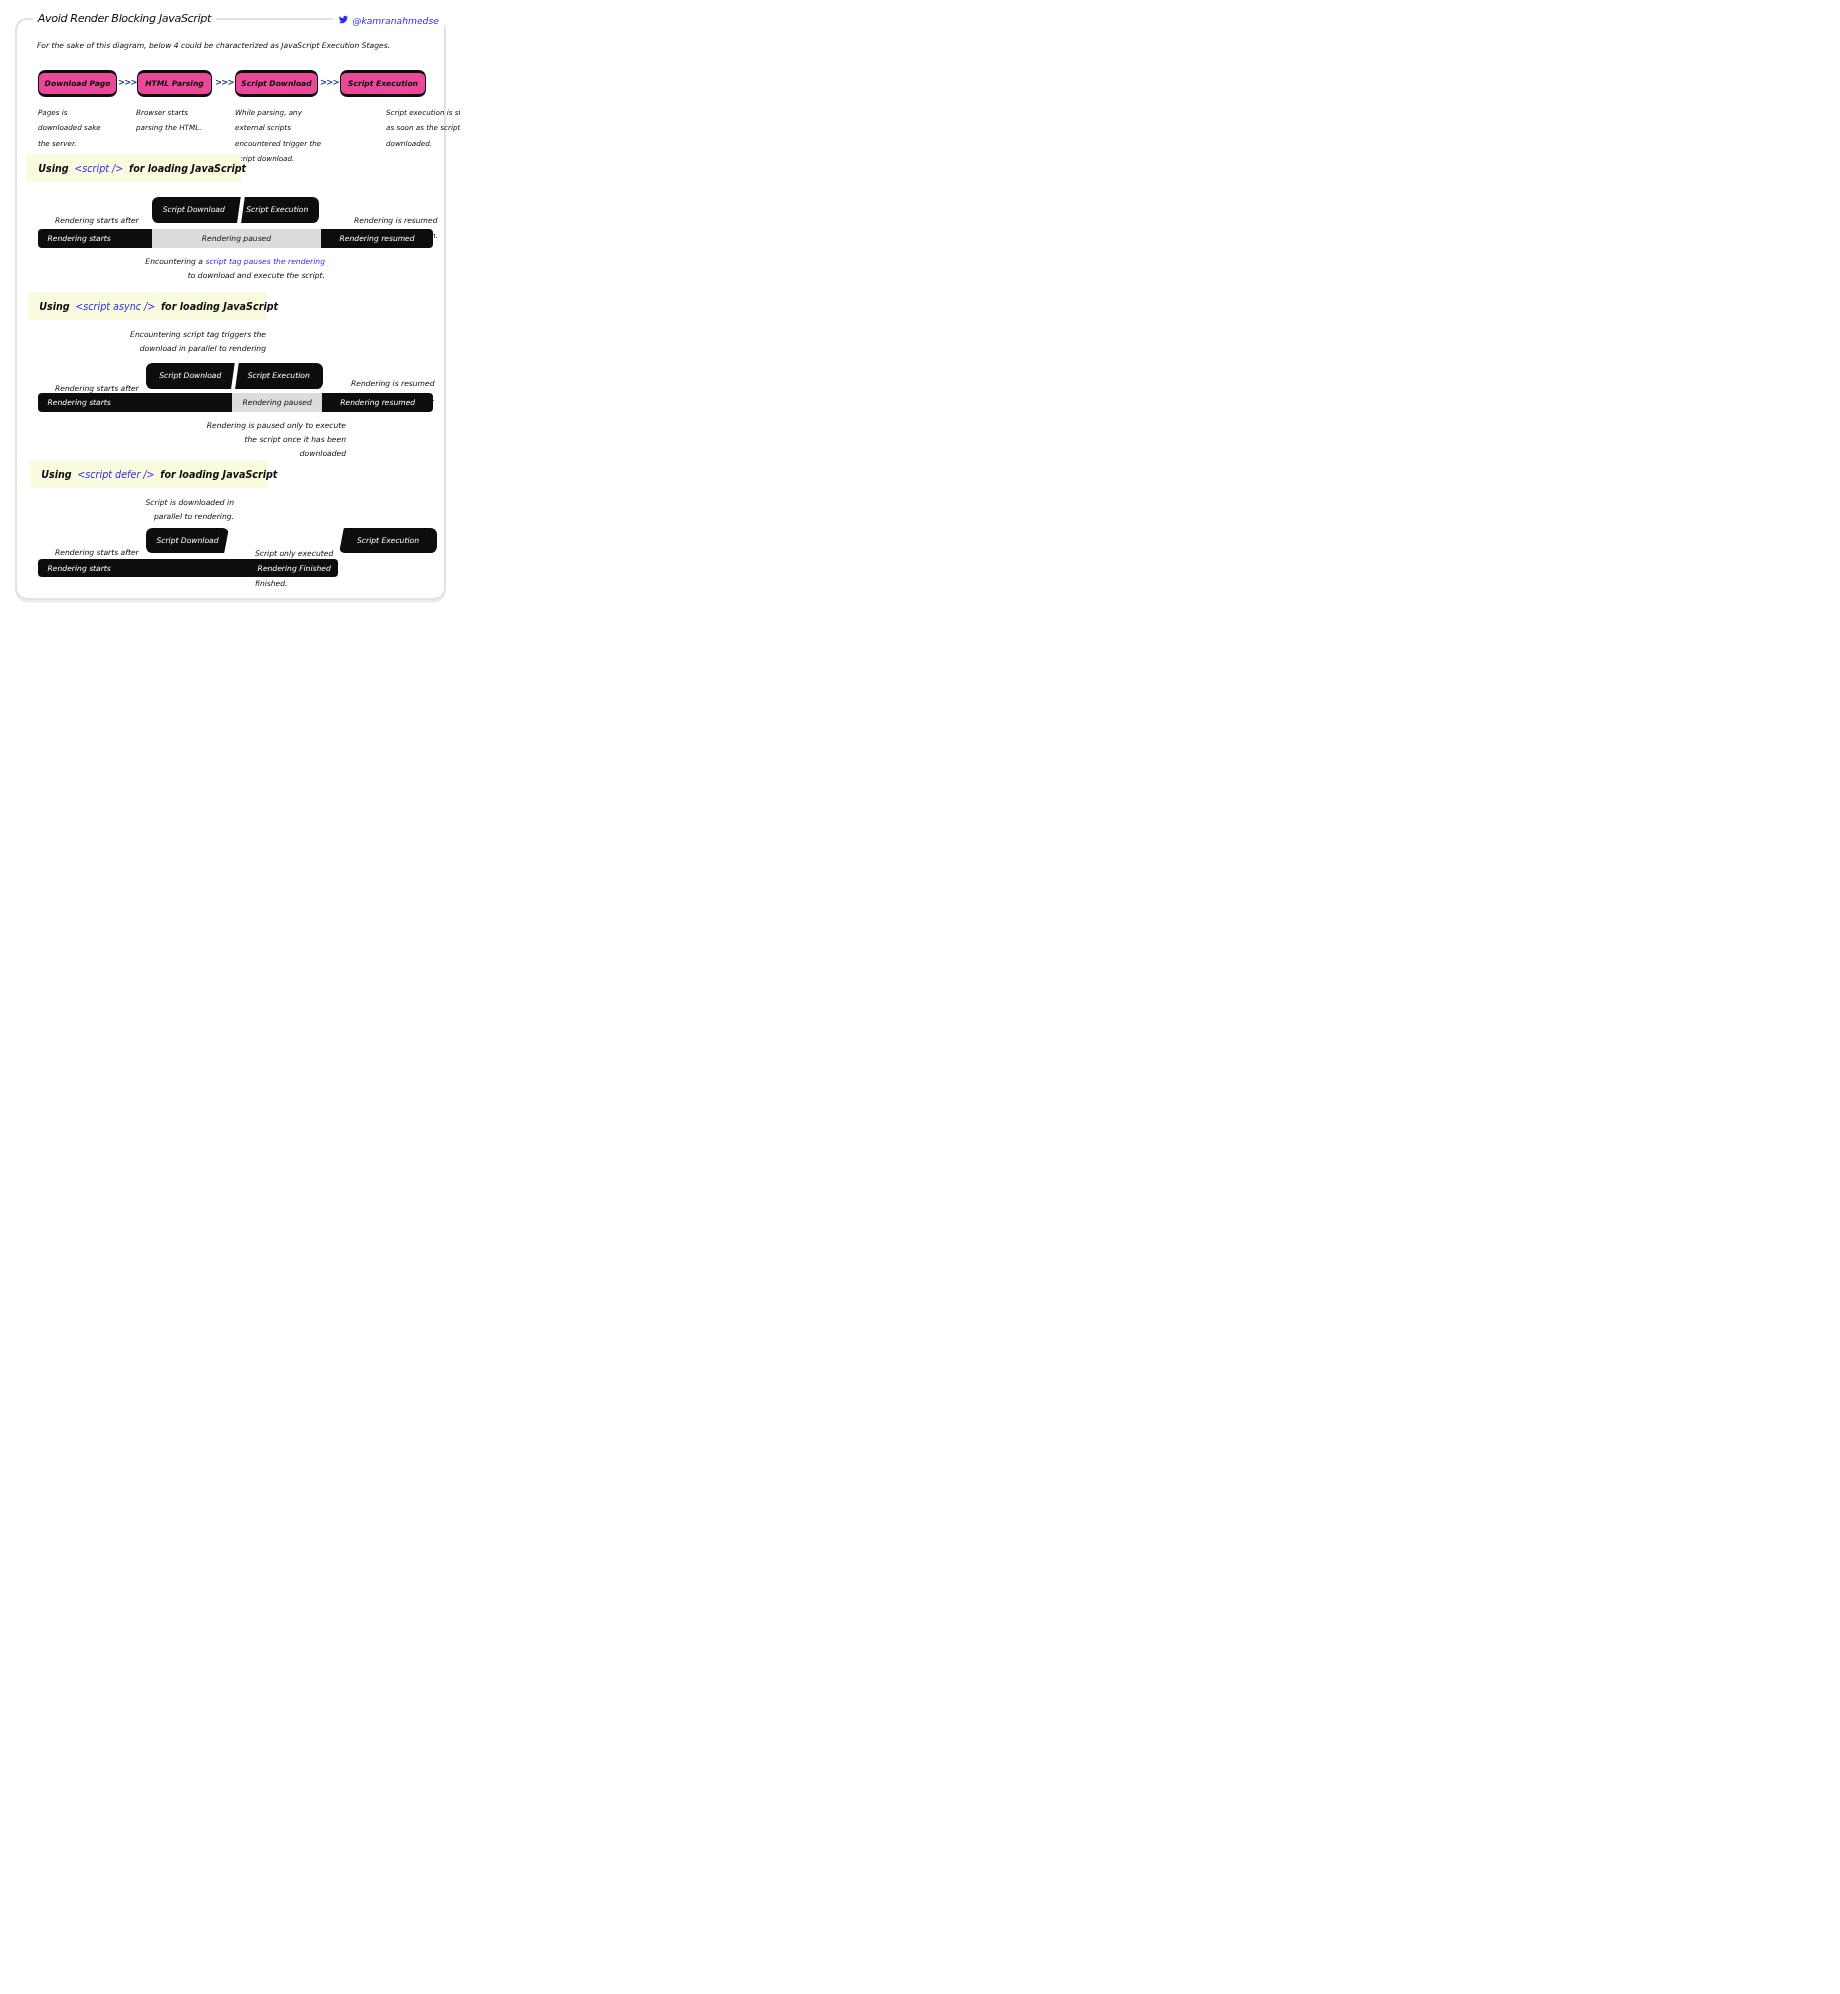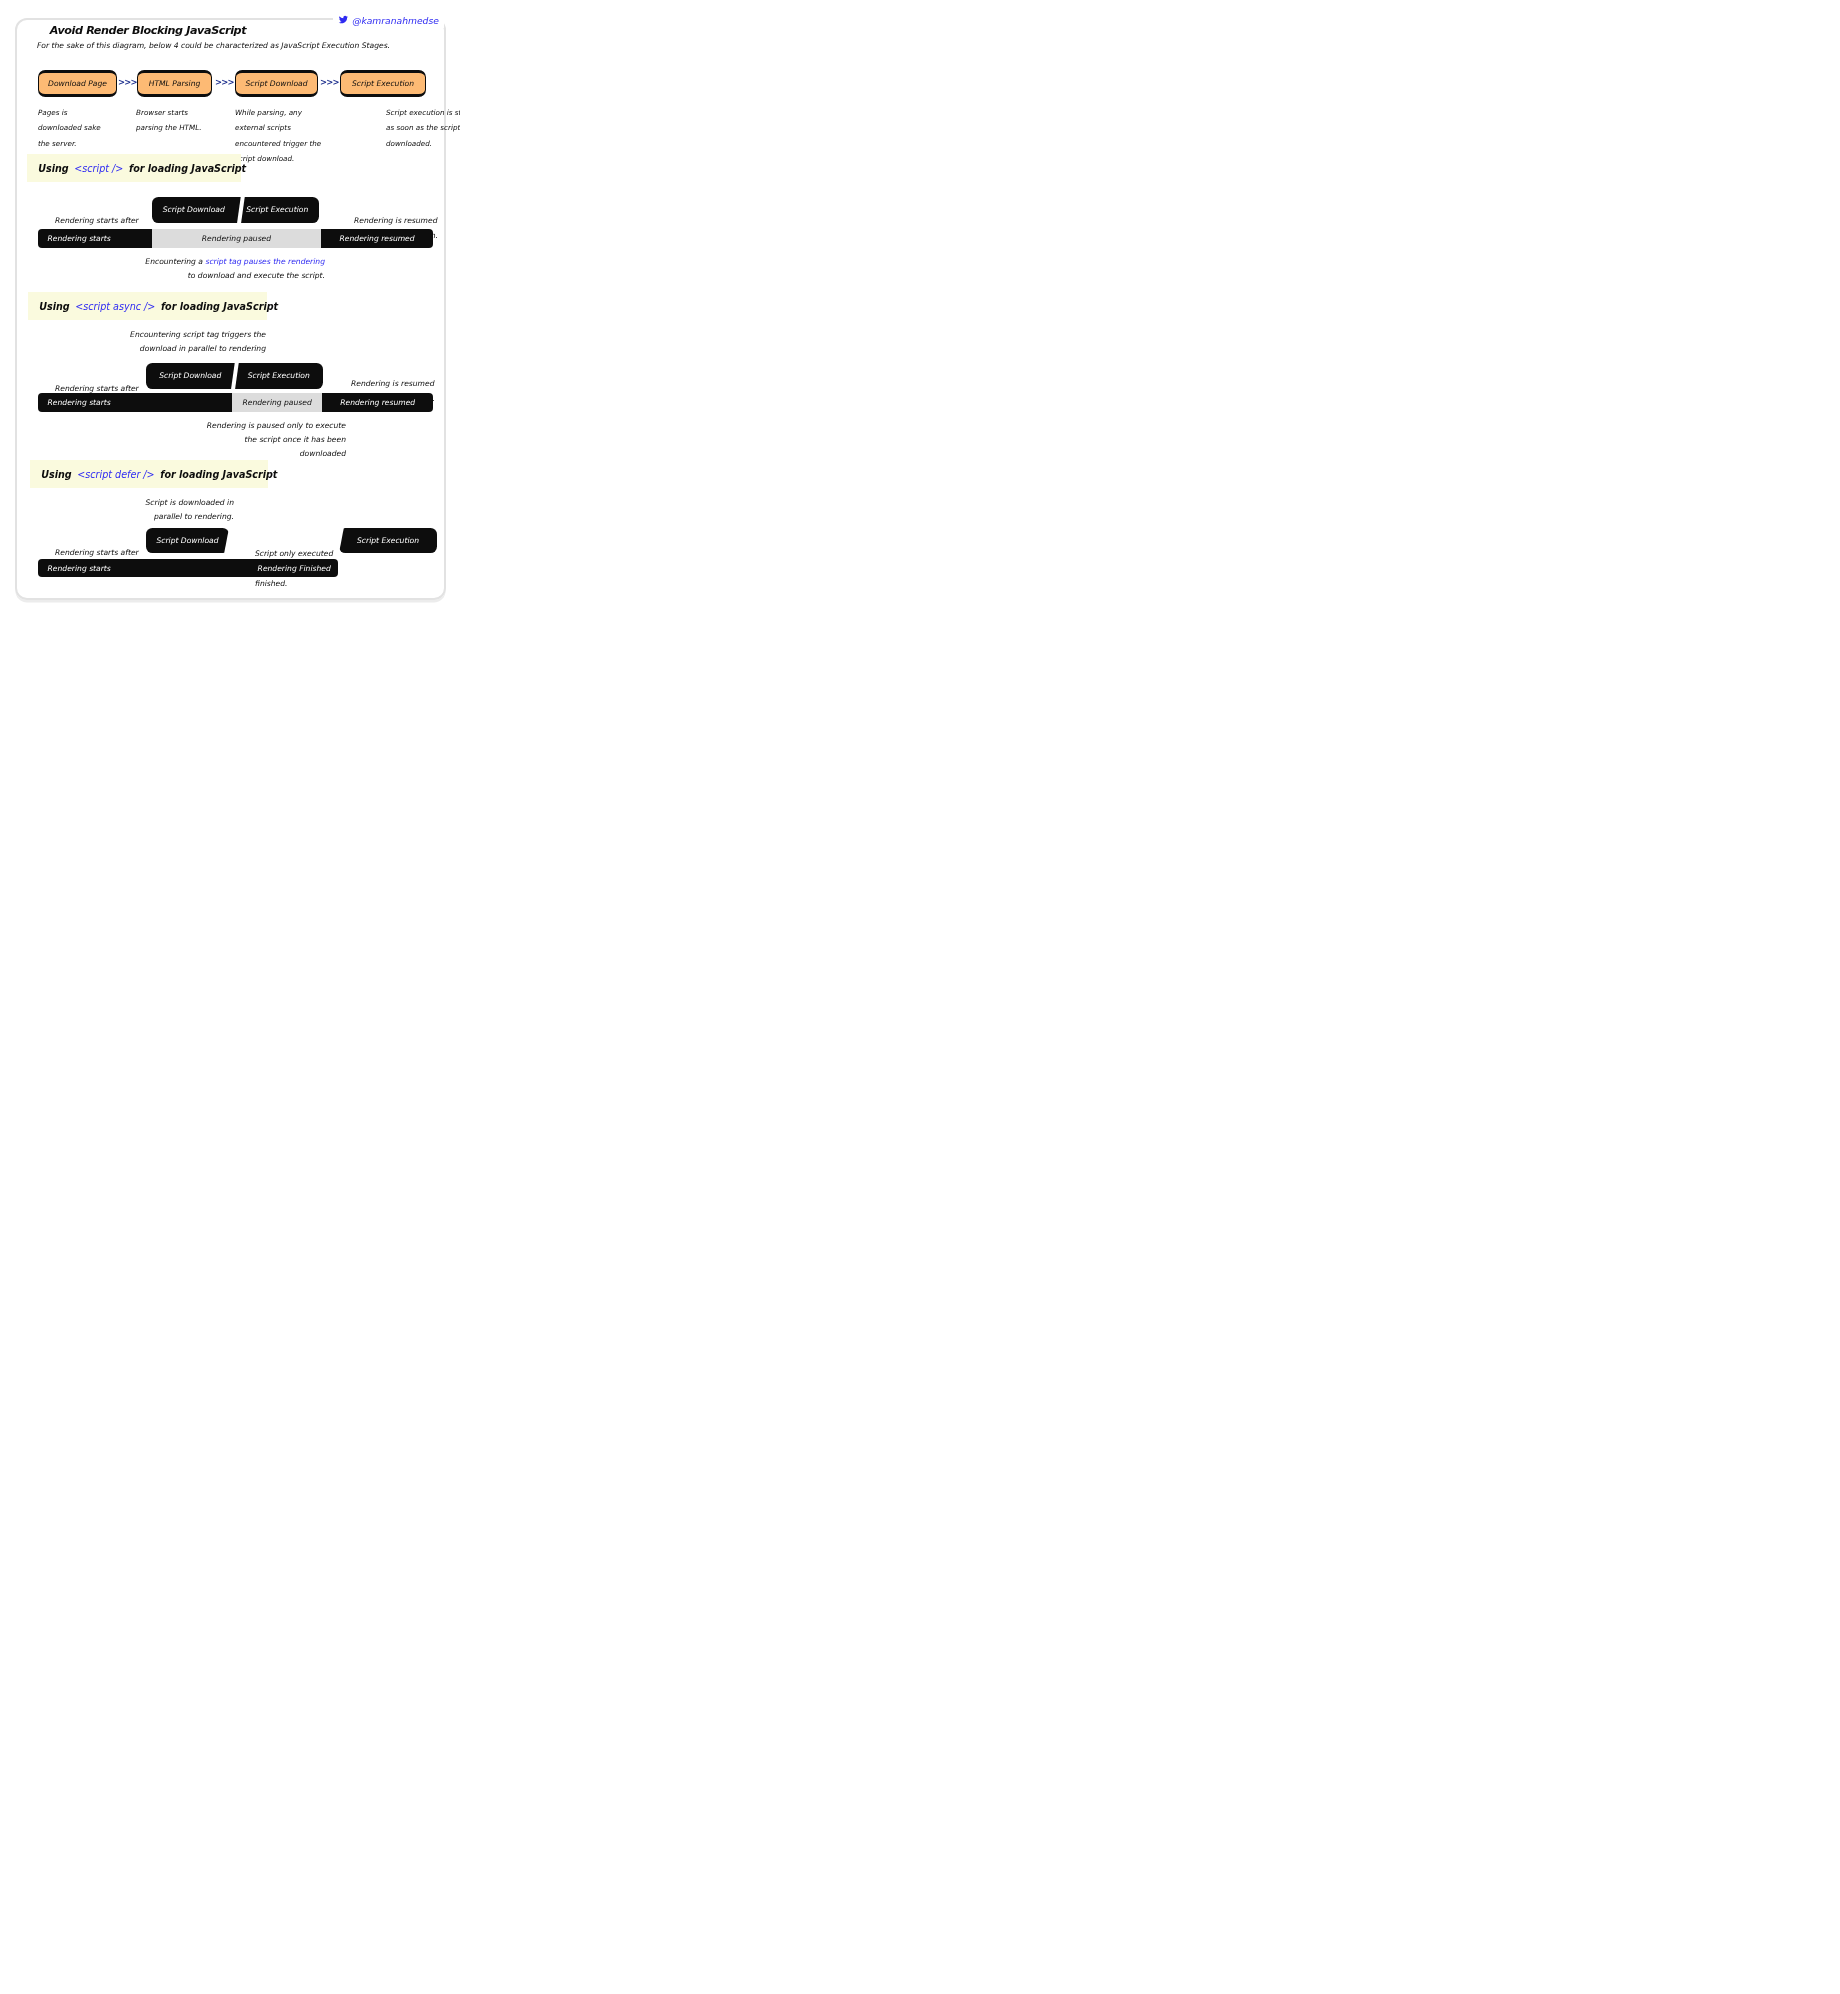--- a/index.html
+++ b/index.html
@@ -1,28 +1,28 @@
 <!DOCTYPE html>
 <html style="font-size:6.4px"><head>
 <meta charset="utf-8">
 <style>
   html,body{margin:0;padding:0;background:#ffffff;}
   .page{position:relative;width:460px;height:616px;background:#fff;overflow:hidden;
         font-family:"DejaVu Sans",sans-serif;font-style:italic;color:#0d0d0d;}
   .card{position:absolute;left:15px;top:17.6px;width:431px;height:582px;box-sizing:border-box;
         border:2px solid #e2e2e2;border-radius:12px;box-shadow:0 2.8px 0 -0.4px #ececec;}
-  .title{position:absolute;left:33px;top:9.6px;margin:12px;background:#fff;padding:0 4.8px;
-         font-size:11.2px;font-weight:700;letter-spacing:-0.4px;line-height:18.4px;white-space:nowrap;}
+  .title{position:absolute;left:33px;top:9.6px;margin:0;background:#fff;padding:0 4.8px;
+         font-size:11.2px;font-weight:400;letter-spacing:-0.4px;line-height:18.4px;white-space:nowrap;}
   .handle{position:absolute;left:333px;top:12px;height:16px;background:#fff;padding:0 4.8px;
           display:flex;align-items:center;gap:3.6px;color:#2f2bf2;font-size:9.2px;font-weight:500;white-space:nowrap;}
   .bird{width:10.8px;height:9.2px;fill:#2f2bf2;flex:0 0 auto;}
   .subtitle{position:absolute;left:37px;top:40px;width:399px;margin:0;font-size:7.6px;line-height:1.5;}
-  .stage{position:absolute;top:70px;height:27px;box-sizing:border-box;background:#fdba74;
+  .stage{position:absolute;top:70px;height:27px;box-sizing:border-box;background:#ec4899;
          border:1.2px solid #0d0d0d;border-top-width:3.2px;border-bottom-width:3.2px;border-radius:7.2px;
-         display:flex;align-items:center;justify-content:center;font-size:7.6px;white-space:nowrap;}
+         display:flex;align-items:center;justify-content:center;font-size:7.6px;white-space:nowrap;font-weight:bold;}
   .flow-arrow{position:absolute;top:77px;width:18.4px;text-align:center;color:#1d2f8e;
               font-size:8.4px;font-weight:700;letter-spacing:-0.8px;font-style:normal;}
   .desc{position:absolute;top:105px;margin:0;font-size:7.2px;line-height:2.15;}
   .band{position:absolute;height:28px;background:#fafade;display:flex;align-items:center;
         padding-left:11.2px;box-sizing:border-box;font-size:9.6px;font-weight:700;white-space:nowrap;}
   .band .code{color:#2f2bf2;font-weight:400;margin:0 5.6px;text-align:right;}
   .note{position:absolute;margin:16px;font-size:7.6px;line-height:1.95;}
   .pills{position:absolute;height:25.5px;background:#0d0d0d;border-radius:6.4px;display:flex;
          color:#fff;font-size:7.6px;overflow:hidden;}
   .pills .plabel{flex:1;display:flex;align-items:center;justify-content:center;white-space:nowrap;}

